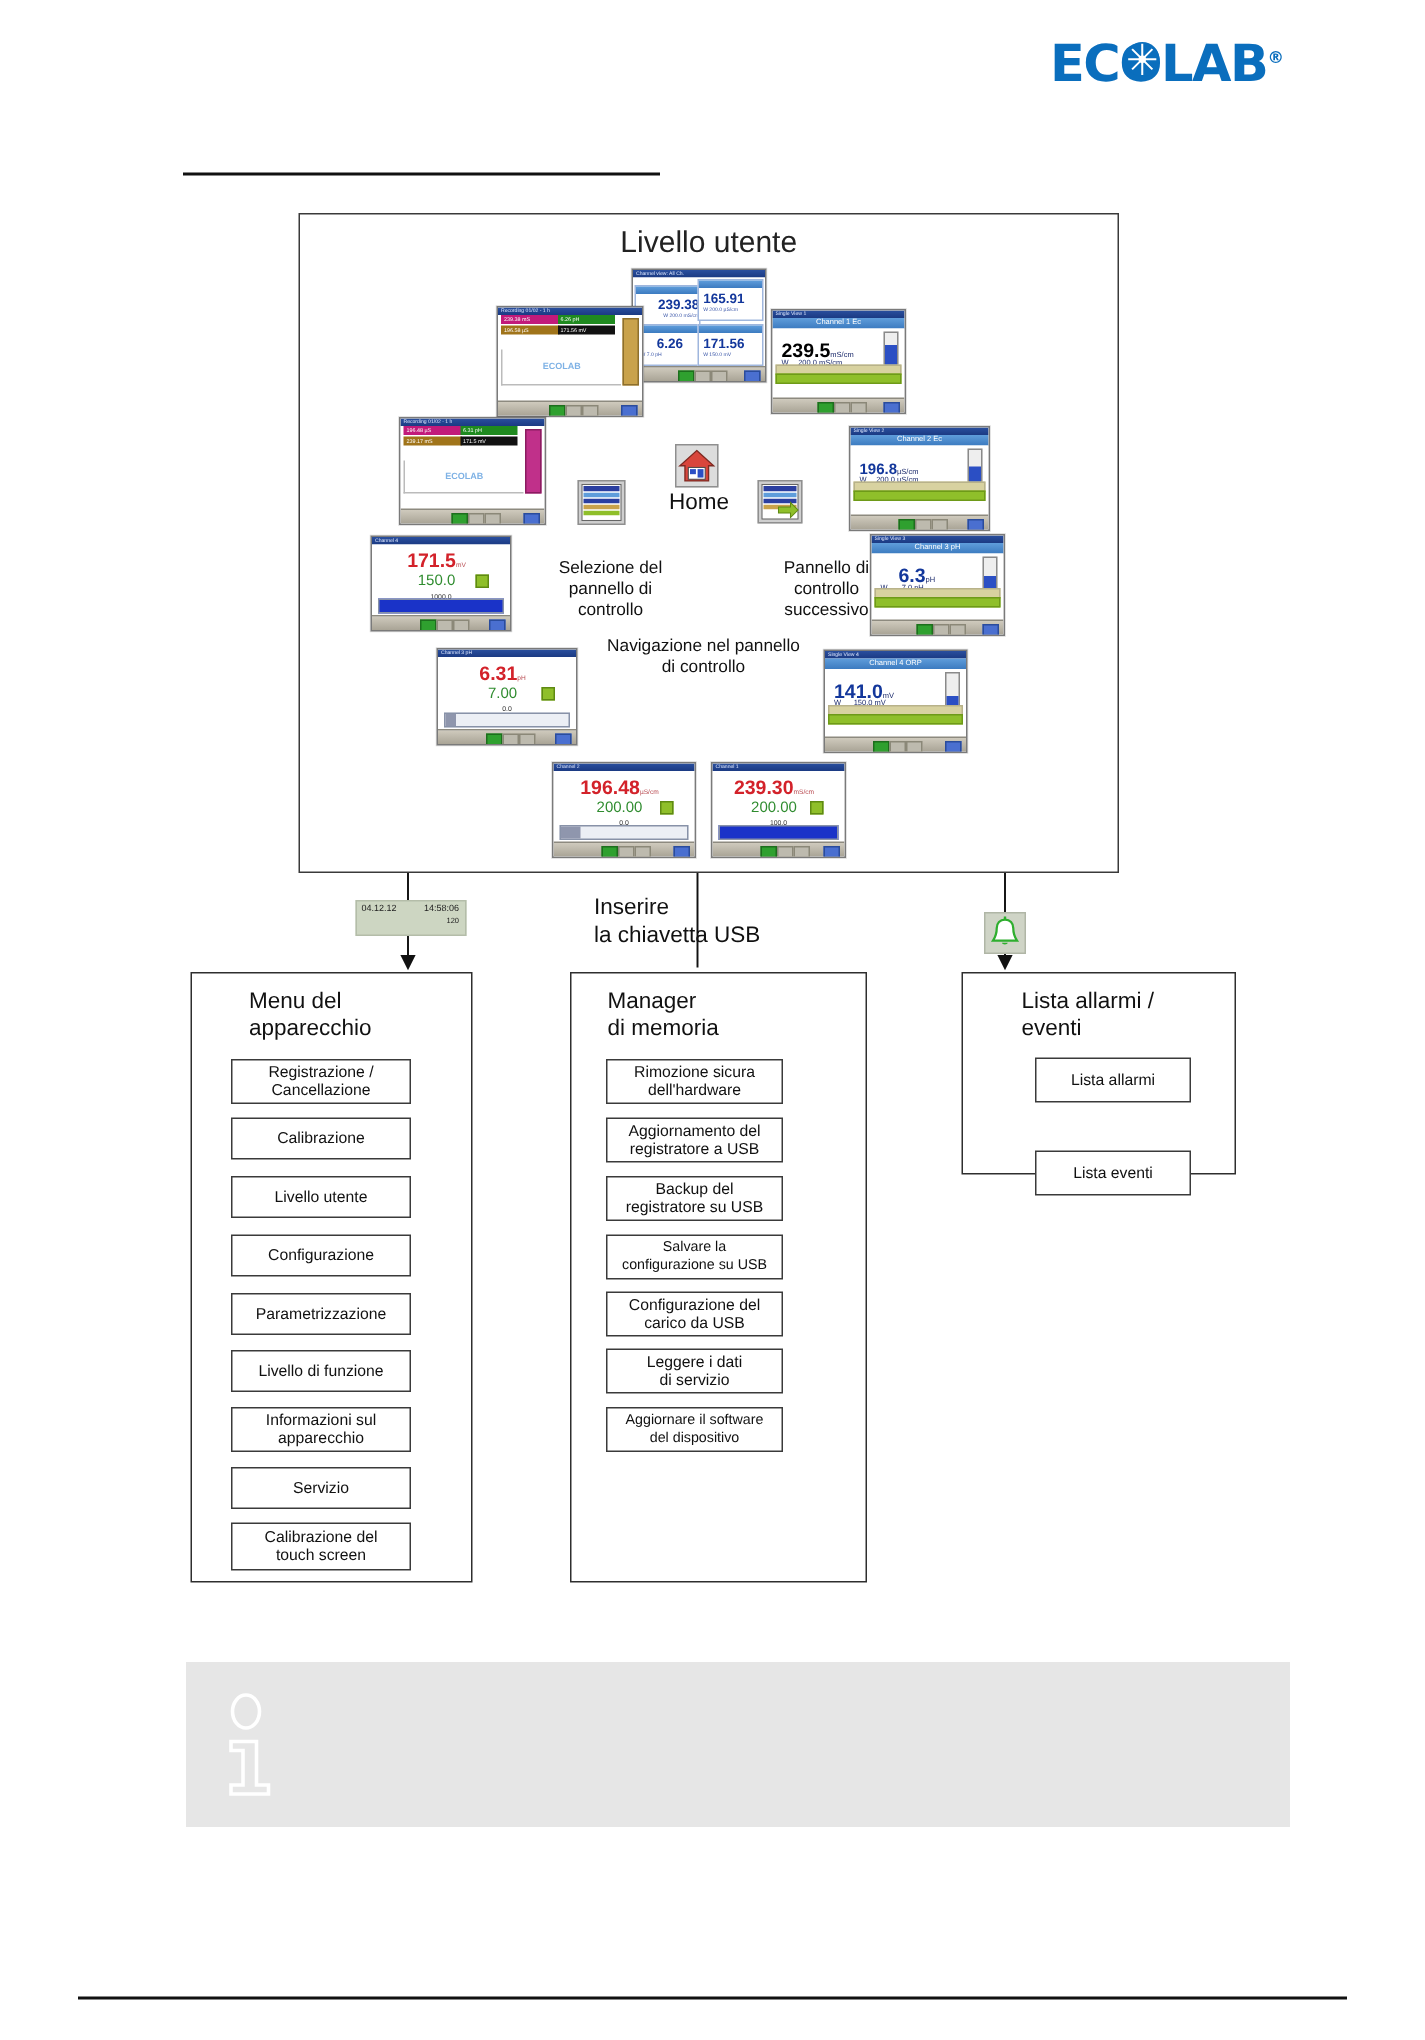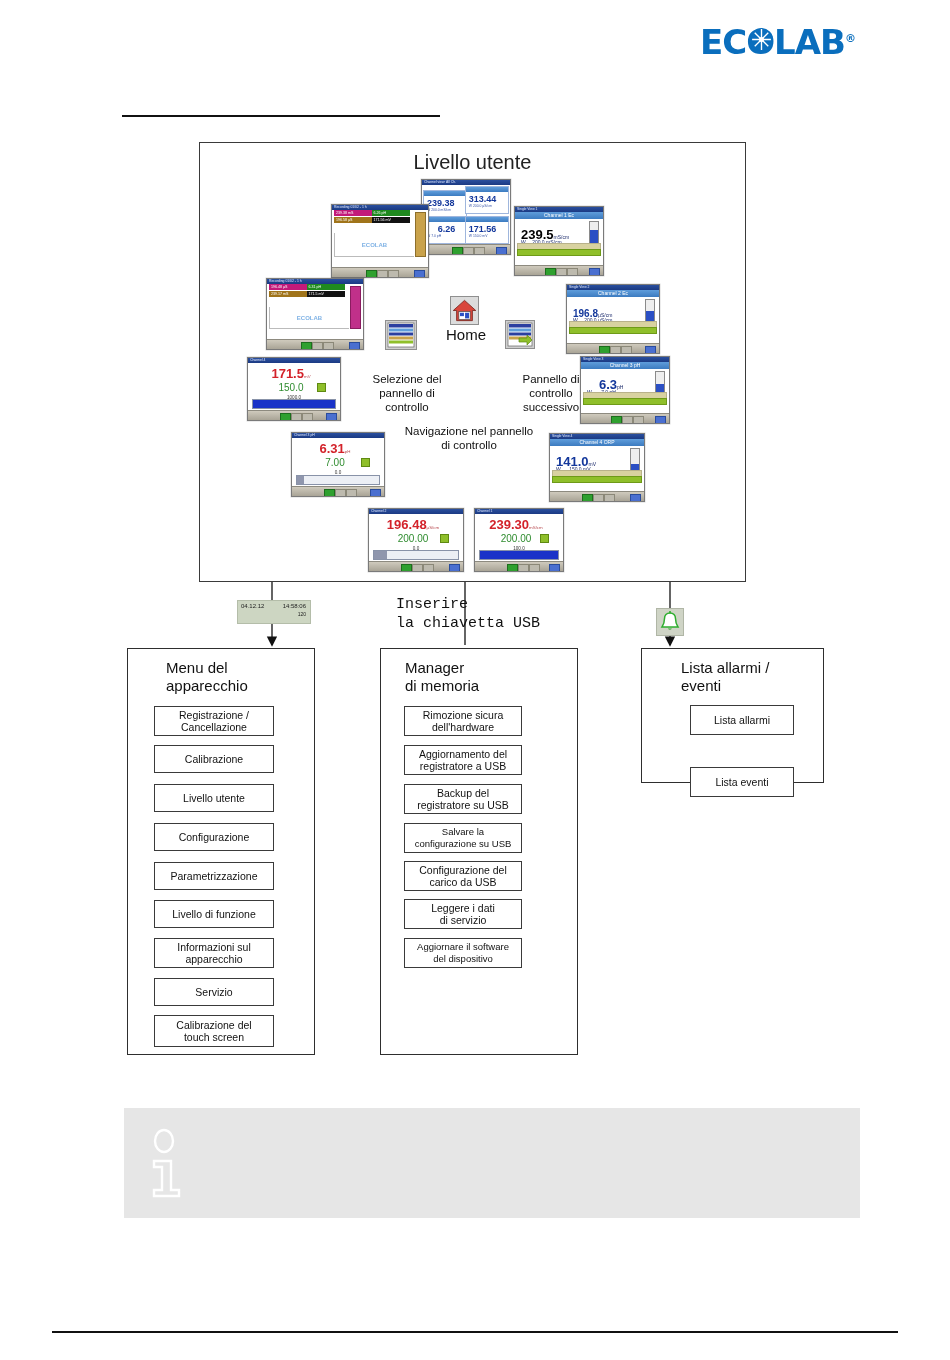--- a/index.html
+++ b/index.html
@@ -93,21 +93,21 @@
 
   svg.ov{position:absolute;left:0;top:0;width:950px;height:1360px;pointer-events:none;}
 
   
   .gbox{position:absolute;border:1.4px solid #2e2e2e;background:#fff;}
   .gtitle{position:absolute;font-size:15px;line-height:18px;color:#111;}
   .mitem{position:absolute;border:1.2px solid #3a3a3a;background:#fff;
      font-size:10.5px;line-height:12px;color:#111;text-align:center;
      display:flex;align-items:center;justify-content:center;}
 
-  #usb-label{position:absolute;left:396px;top:595px;font-size:15px;line-height:19px;color:#111;font-family:Liberation Mono, monospace;}
+  #usb-label{position:absolute;left:396px;top:595px;font-size:15px;line-height:19px;color:#111;}
   #date-chip{position:absolute;left:237px;top:600px;width:72px;height:22px;
      background:#cdd6c2;border:1px solid #b4bda9;}
   #date-chip .d{position:absolute;left:3px;top:2px;font-size:6px;color:#222;}
   #date-chip .t{position:absolute;right:4px;top:2px;font-size:6px;color:#222;}
   #date-chip .s{position:absolute;right:4px;top:10px;font-size:5px;color:#222;}
   #bell-chip{position:absolute;left:656px;top:608px;width:26px;height:26px;
      background:#cfd4c6;border:1px solid #b0b6a6;}
 
   
   #info-note{position:absolute;left:124px;top:1108px;width:736px;height:110px;background:#e6e6e6;}
@@ -194,28 +194,28 @@
   </g>
 </svg>
 
 <div id="diagram-frame">
   <div id="diagram-title">Livello utente</div>
 </div>
 
 <div class="dev quad" style="left:421px;top:179px;width:88px;height:74px;">
   <div class="tbar">Channel view: All Ch.</div>
   <div class="body" style="height:60px;position:relative;">
-    <div class="q" style="left:1px;top:5px;">
+    <div class="q" style="left:1px;top:5px;text-align:right;">
       <div class="qh"></div>
       <div class="qv">239.38</div>
       <div class="qs">W 200.0 mS/cm</div>
     </div>
     <div class="q" style="right:1px;top:1px;">
       <div class="qh"></div>
-      <div class="qv">313.44</div>
+      <div class="qv">165.91</div>
       <div class="qs">W 200.0 µS/cm</div>
     </div>
     <div class="q" style="left:1px;bottom:1px;">
       <div class="qh"></div>
       <div class="qv" style="text-align:center;">6.26</div>
       <div class="qs">W 7.0 pH</div>
     </div>
     <div class="q" style="right:1px;bottom:1px;">
       <div class="qh"></div>
       <div class="qv">171.56</div>

